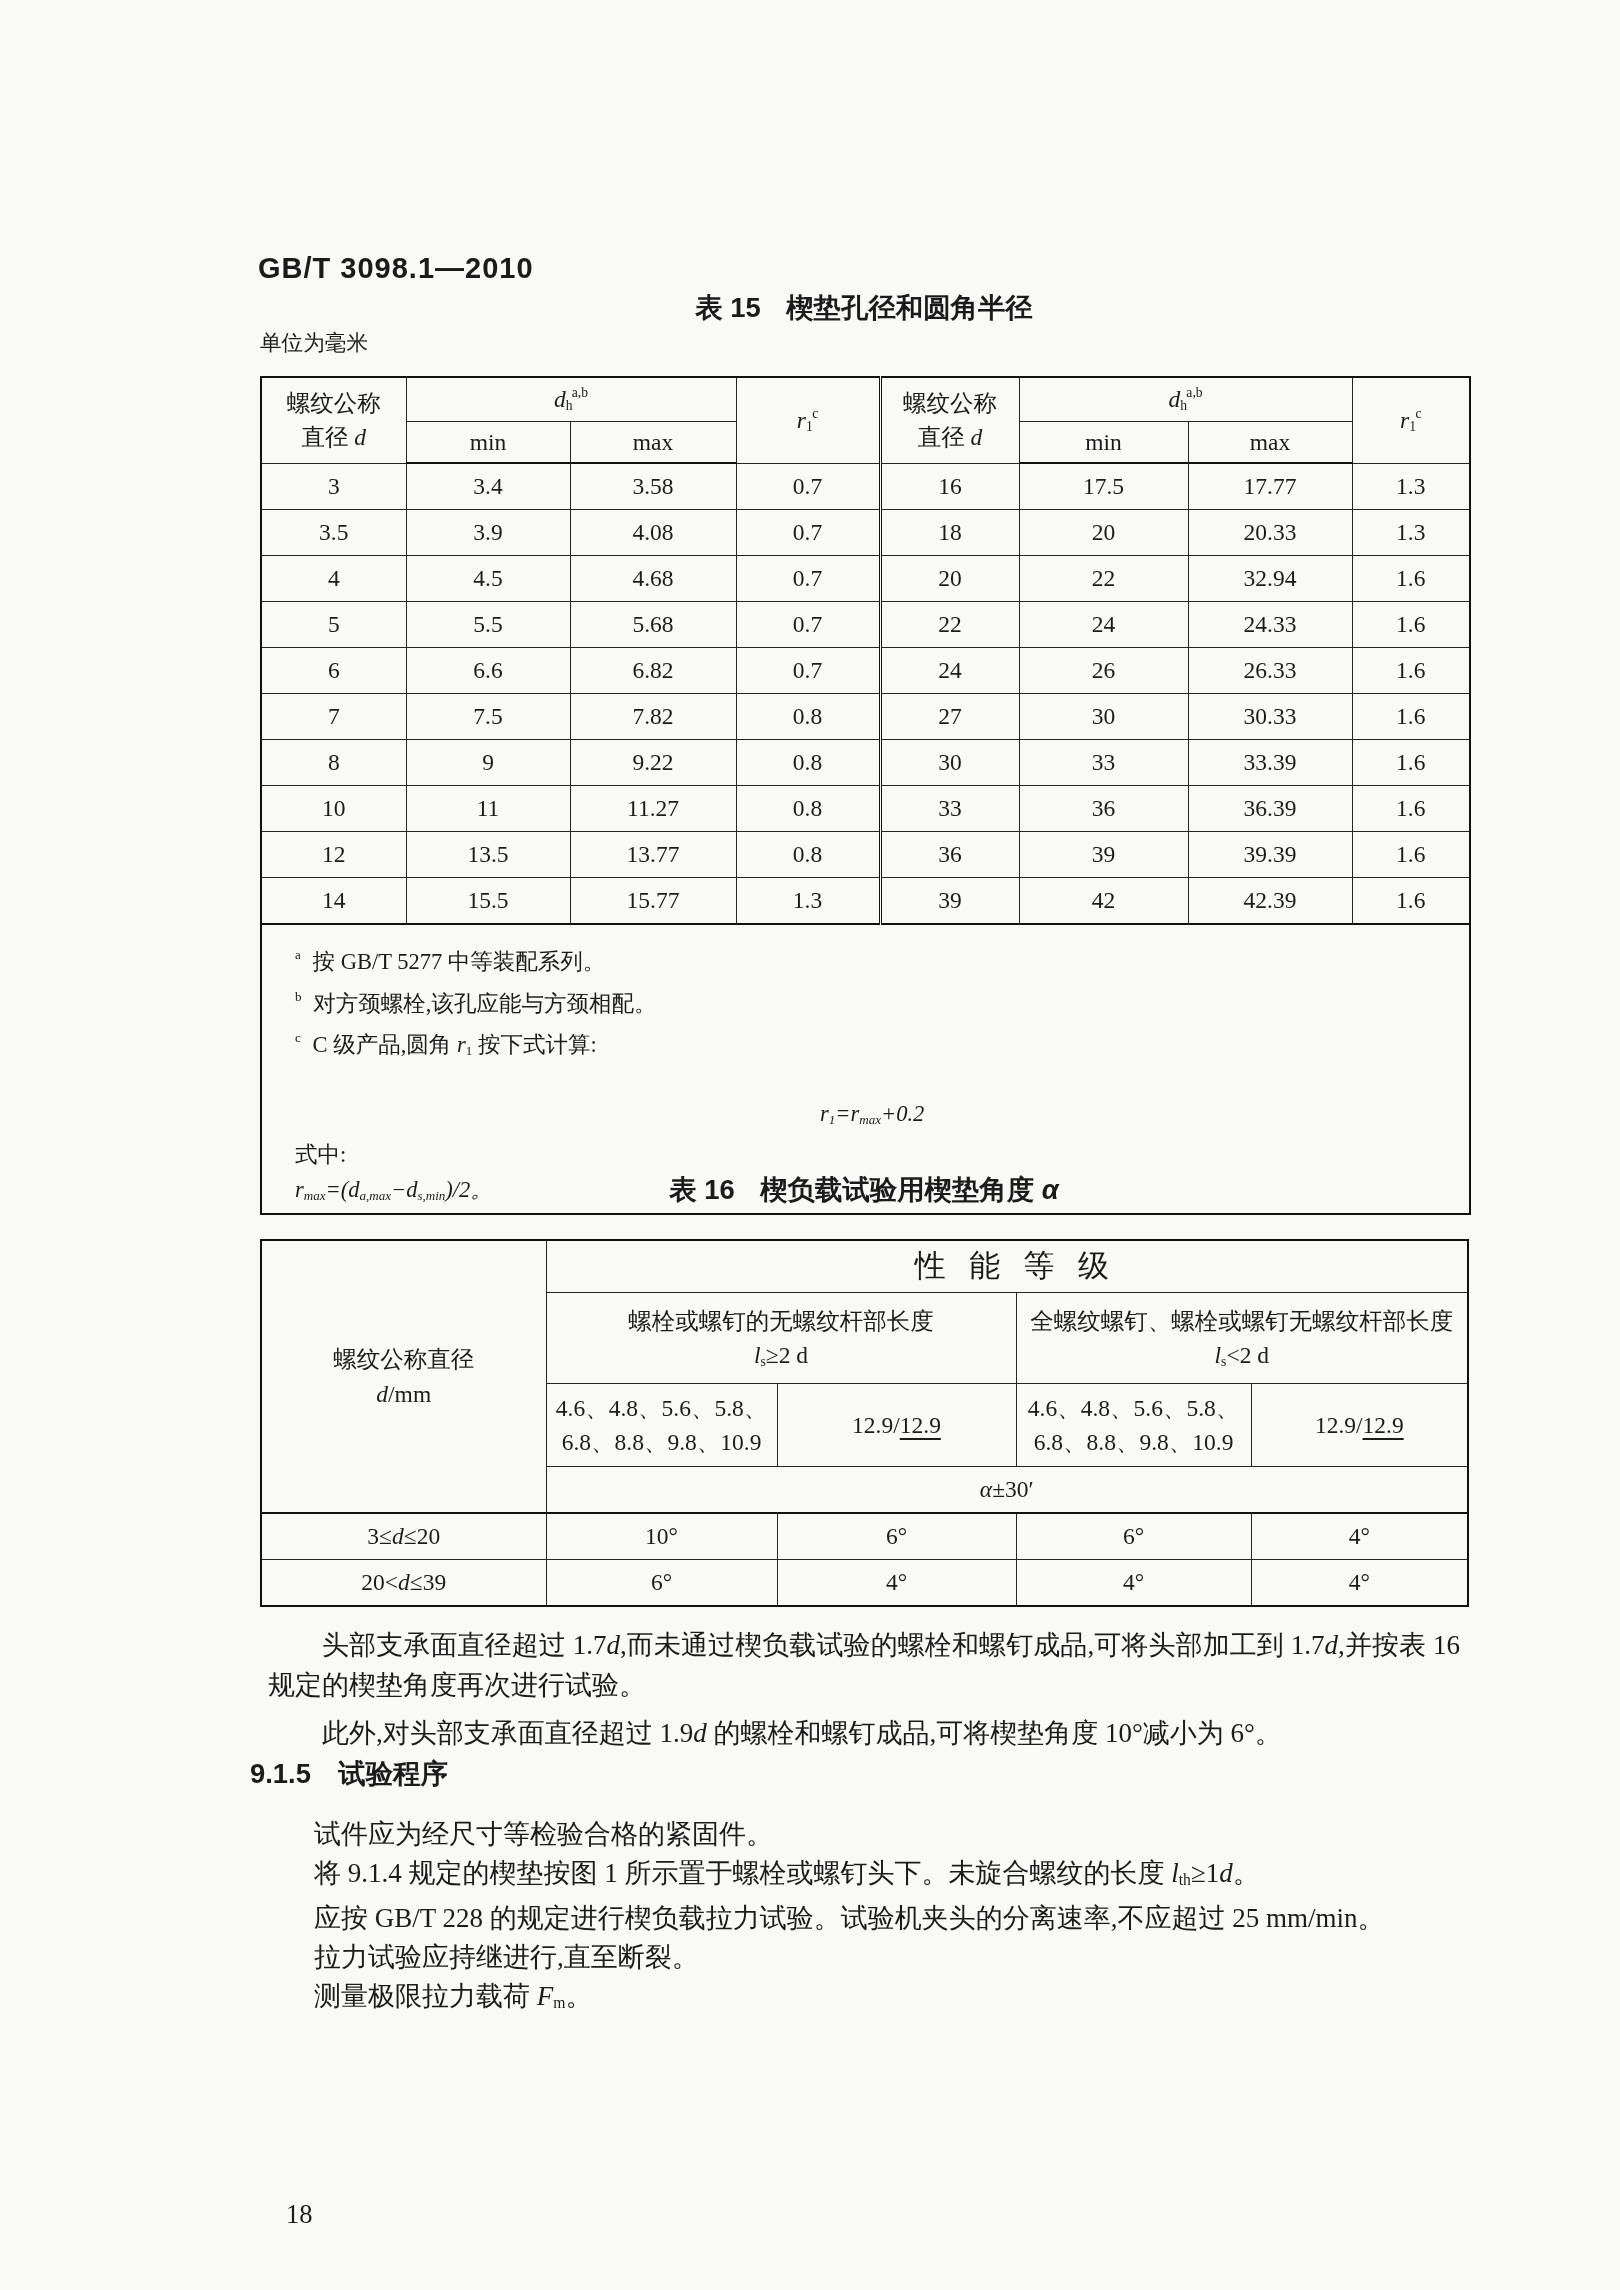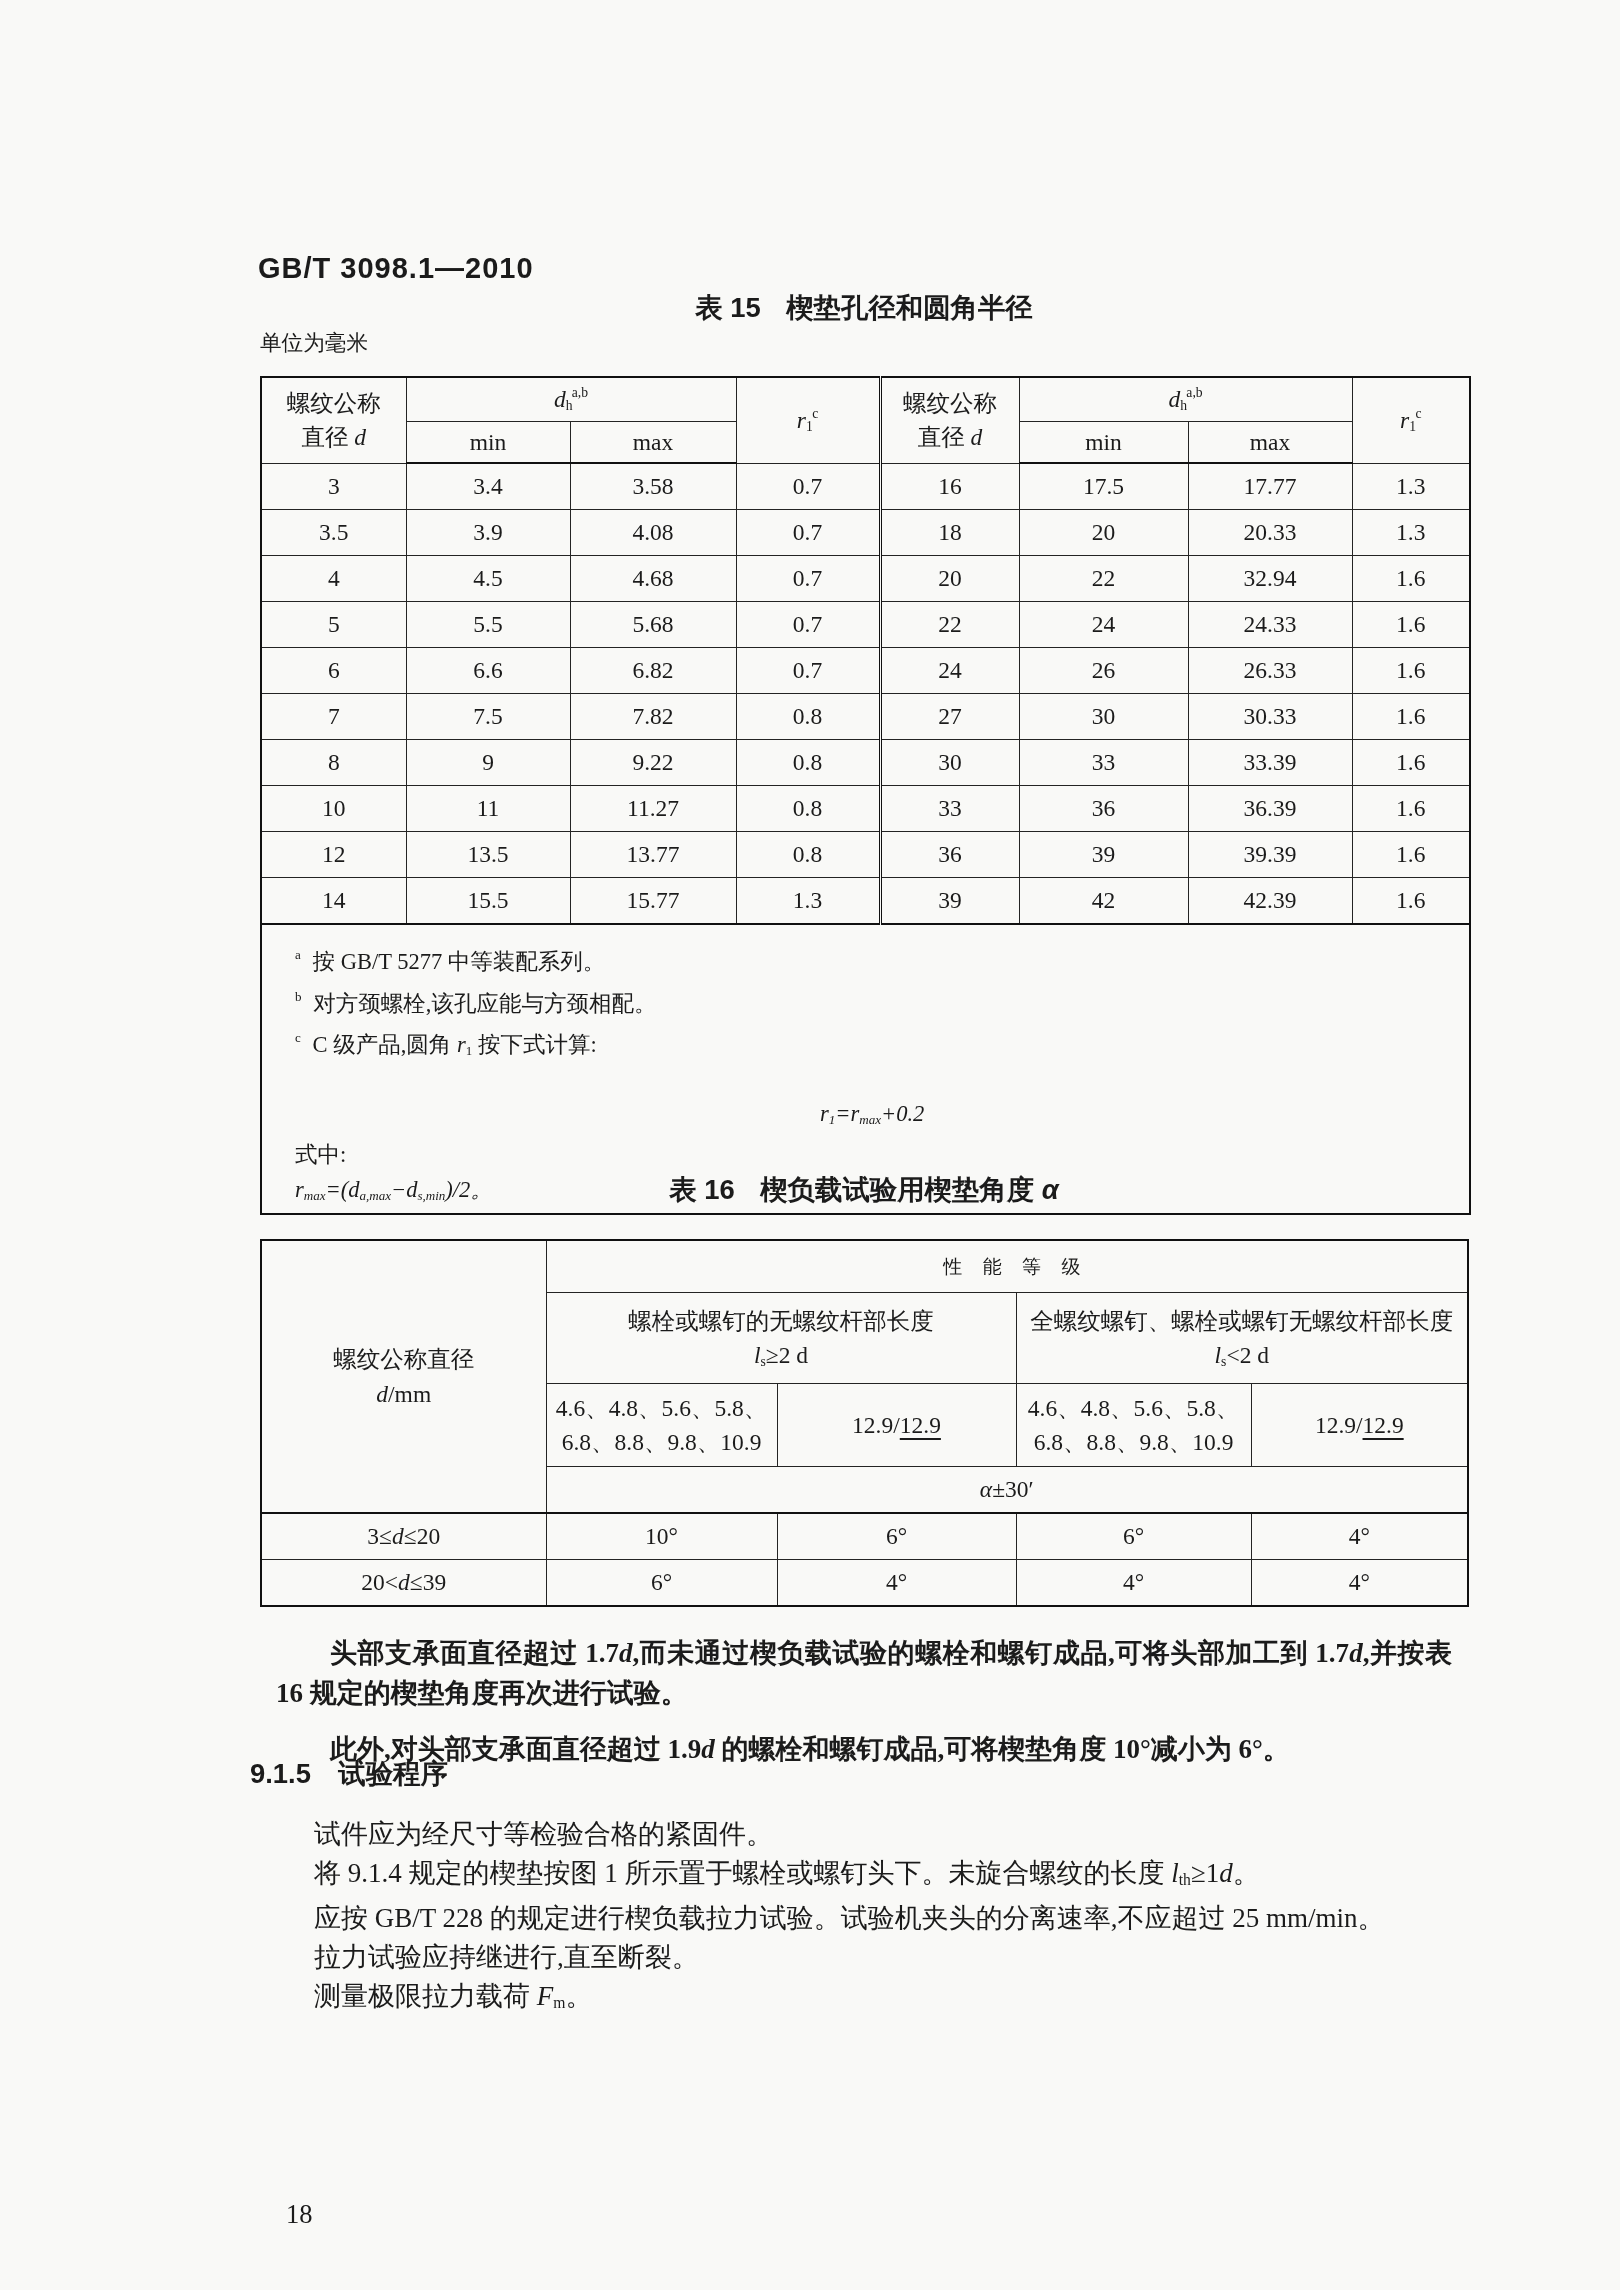--- a/index.html
+++ b/index.html
@@ -58,27 +58,27 @@
   .formula{line-height:35px;font-style:italic;}
   .formula.centered{text-align:center;font-style:italic;margin-top:28px;}
   .formula i, .fn i{font-style:italic;}
   
   #t16 tr.r1 td{height:51px}
   #t16 tr.r2 td{height:90px}
   #t16 tr.r3 td{height:82px}
   #t16 tr.r4 td{height:45px}
   #t16 tr.r5 td{height:45px;border-top:2.9px solid #111}
   #t16 tr.r6 td{height:45px}
-  .perf{letter-spacing:7.8px;font-size:19px;padding-left:18px;}
+  .perf{letter-spacing:7.8px;font-size:31px;padding-left:18px;}
   
   .paras{
     position:absolute;left:260px;top:1617px;width:1208px;
     font-size:27px;line-height:40px;text-align:justify;
   }
-  .paras p{margin:16px;text-indent:2em;font-weight:bold;}
+  .paras p{margin:8px;text-indent:2em;}
   .sechead{
     position:absolute;left:250px;top:1756px;
     font-family:"Liberation Sans","DejaVu Sans",sans-serif;
     font-weight:700;font-size:27.4px;
   }
   .sechead .num{margin-right:27.4px;}
   .proc{
     position:absolute;left:260px;top:1815px;width:1220px;
     font-size:27px;line-height:39px;
   }

